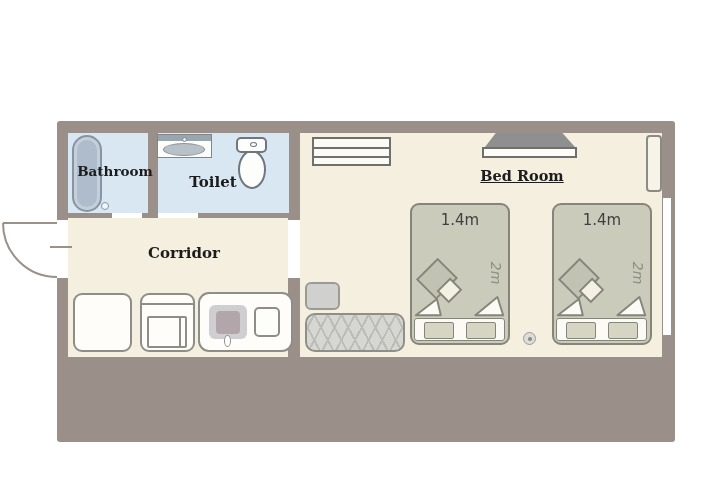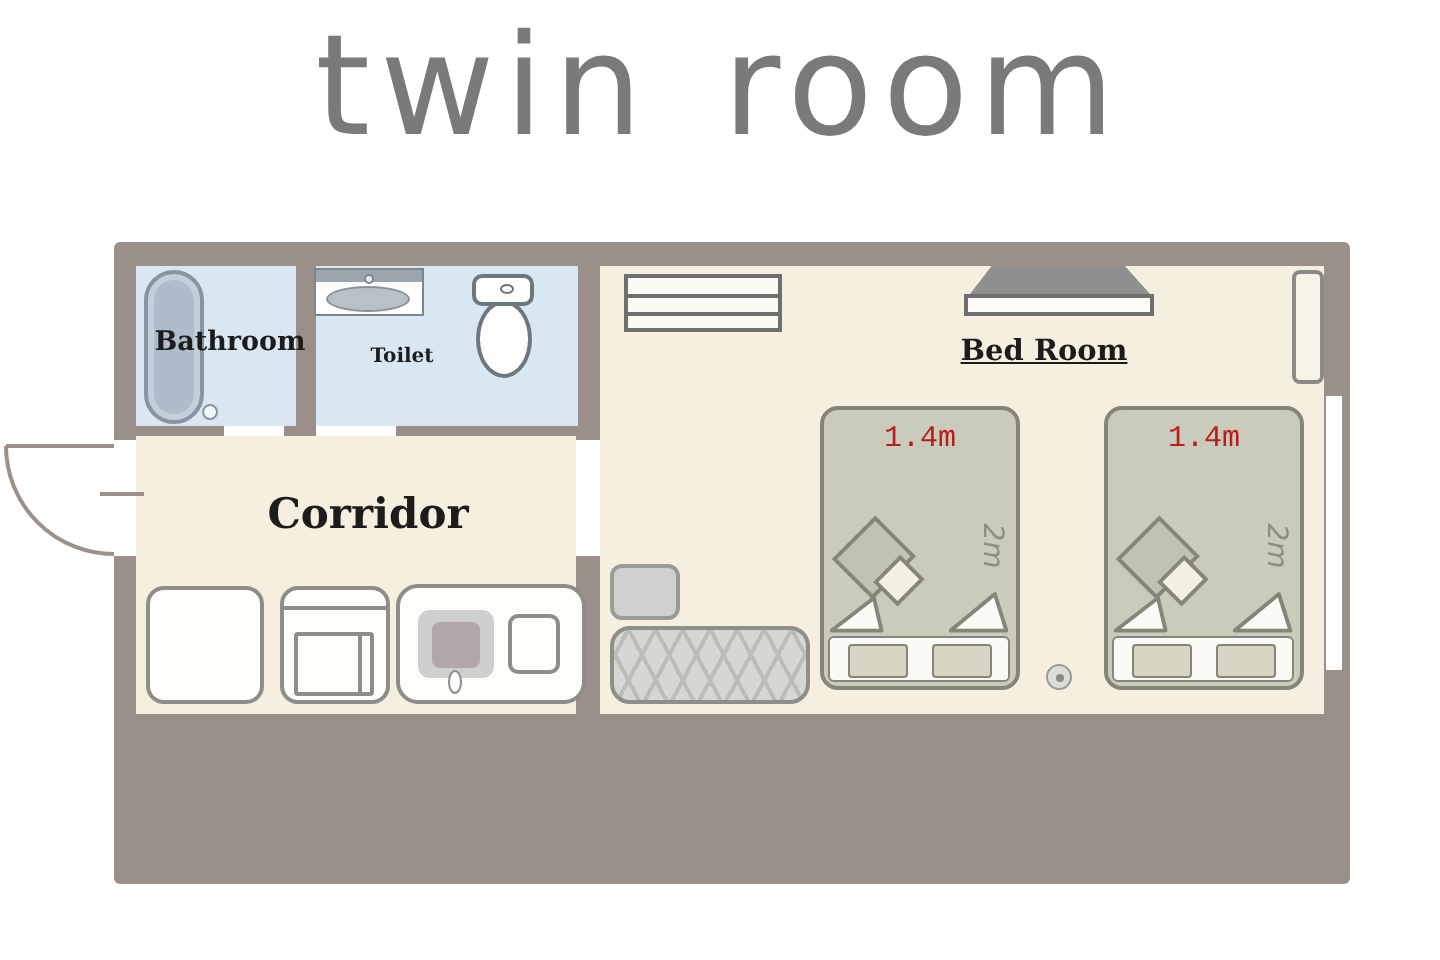--- a/index.html
+++ b/index.html
@@ -77,38 +77,37 @@
   .floor-dot{position:absolute;left:466px;top:211px;width:13px;height:13px;border-radius:50%;
              background:#dcdcd8;border:1.5px solid #9b9b95;box-sizing:border-box;
              display:flex;align-items:center;justify-content:center;}
   .floor-dot-core{width:4px;height:4px;border-radius:50%;background:#8a8a84;}
   
   .bed{position:absolute;top:82px;width:100px;height:142px;background:#cbcbbc;
        border:2.5px solid #85857a;border-radius:9px;box-sizing:border-box;}
   .bed-1{left:353px;} .bed-2{left:495px;}
   .bed svg{position:absolute;left:0;top:0;width:100%;height:100%;}
   .bed-width{position:absolute;left:50%;top:6px;transform:translateX(-50%);
-             font-size:15px;color:#b91c1c;font-family:Liberation Mono, monospace;}
+             font-size:15px;color:#404040;}
   .bed-length{position:absolute;left:84px;top:68px;transform:translate(-50%,-50%) rotate(90deg);
               font-size:14px;font-style:italic;color:#8d8d81;white-space:nowrap;}
   .headboard{position:absolute;left:2px;top:113px;width:91px;height:23px;background:#fbfaf4;
              border:1.5px solid #85857a;border-radius:3px;box-sizing:border-box;}
   .pillow{position:absolute;top:117px;width:30px;height:17px;background:#d6d5c3;
           border:1.5px solid #85857a;border-radius:2px;box-sizing:border-box;}
   .pillow-a{left:12px;} .pillow-b{left:54px;}
   
   .entry-door-svg{position:absolute;left:0;top:214px;width:62px;height:70px;}
   .door-tick{position:absolute;left:50px;top:246px;width:22px;height:2px;background:#9b9189;}
 </style>
 </head>
 <body>
 
 <div class="canvas">
 
-  <div class="title">twin room</div>
 
   <div class="plan">
 
     <div class="floor wet" style="left:11px;top:12px;width:80px;height:80px;"></div>
     <div class="floor wet" style="left:101px;top:12px;width:131px;height:80px;"></div>
     <div class="floor dry" style="left:11px;top:97px;width:220px;height:139px;"></div>
     <div class="floor dry" style="left:243px;top:12px;width:362px;height:224px;"></div>
 
     <div class="wall" style="left:91px;top:12px;width:10px;height:80px;"></div>
 
@@ -126,23 +125,23 @@
 
     <div class="vanity">
       <div class="vanity-band"></div>
       <div class="vanity-basin"></div>
       <div class="vanity-faucet"></div>
     </div>
     <div class="wc-bowl"></div>
     <div class="wc-tank">
       <div class="wc-button"></div>
     </div>
-    <div class="room-label" style="left:144px;top:52px;font-size:10px;">Toilet</div>
-
-    <div class="room-label" style="left:127px;top:123px;font-size:21px;text-align:right;">Corridor</div>
+    <div class="room-label" style="left:156px;top:52px;font-size:15px;">Toilet</div>
+
+    <div class="room-label" style="left:127px;top:123px;font-size:15px;text-align:right;">Corridor</div>
     <div class="unit u1"></div>
     <div class="unit u2">
       <div class="u2-line"></div>
       <div class="u2-inner">
         <div class="u2-flap"></div>
       </div>
     </div>
     <div class="unit u3">
       <div class="u3-hob">
         <div class="u3-hob-inner"></div>

